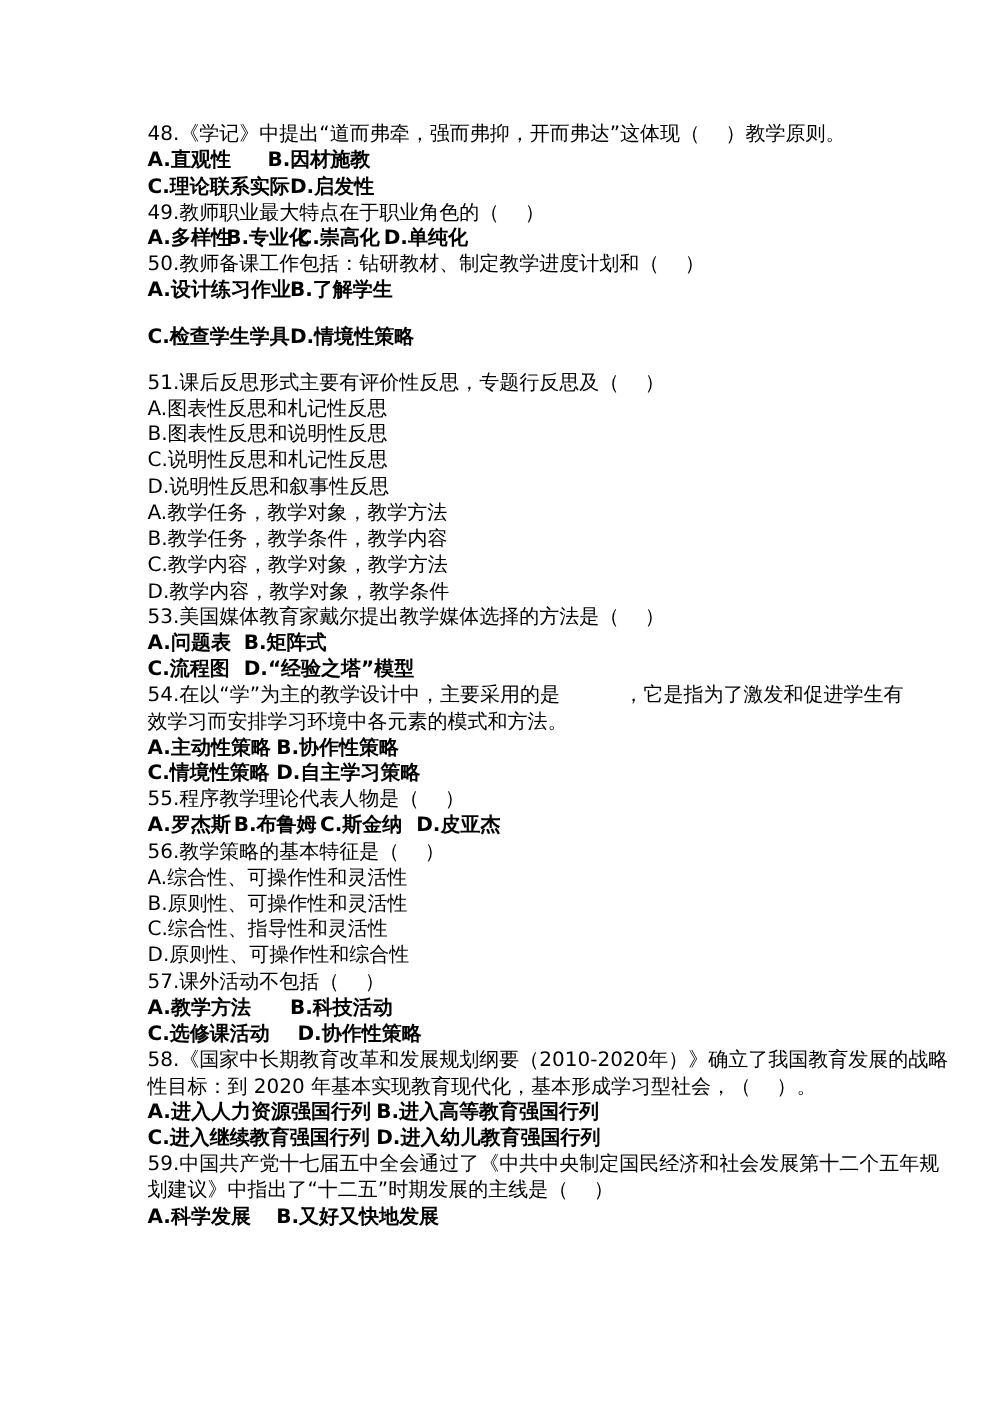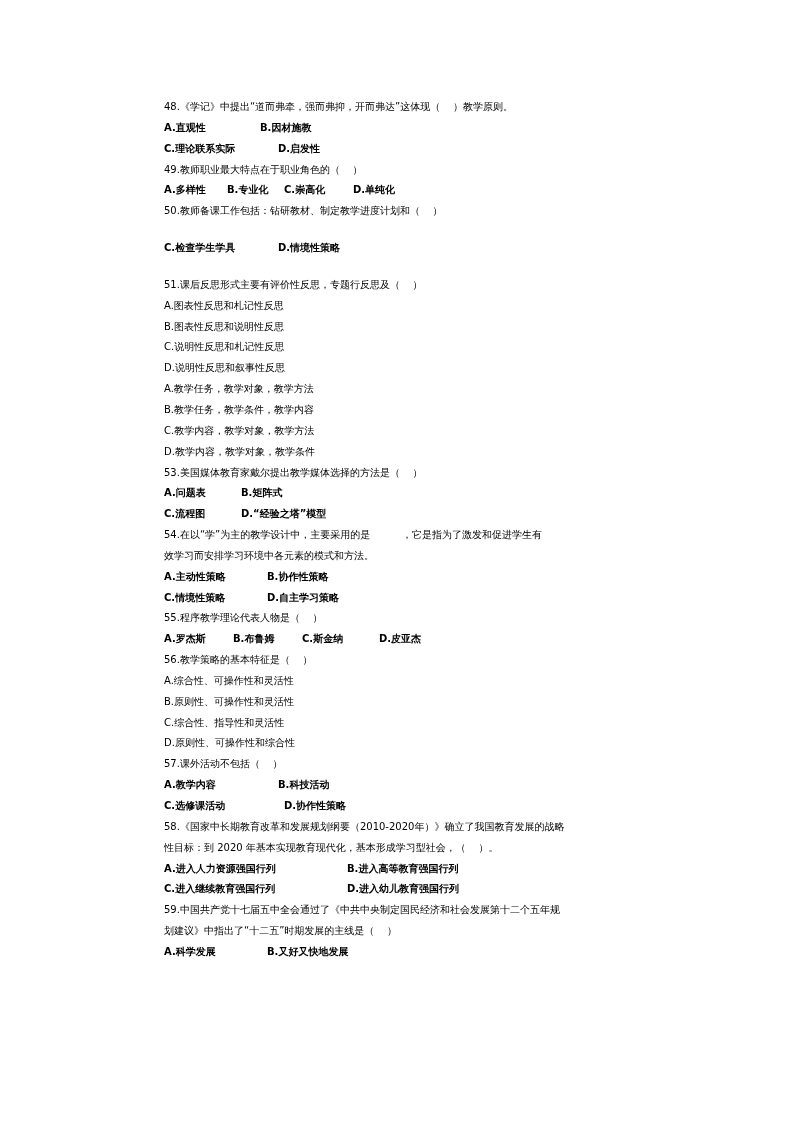--- a/index.html
+++ b/index.html
@@ -1,35 +1,36 @@
 <!DOCTYPE html>
 <html><head>
 <meta charset="utf-8">
 <style>
   html, body { margin: 0; padding: 0; background: #ffffff; }
   body { width: 794px; height: 1123px; position: relative; overflow: hidden;
          font-family: "DejaVu Sans", "Liberation Sans", sans-serif; color: #000; }
   .page { position: absolute; left: 118px; top: 97px; width: 560px; }
-  .line { font-size: 10px; line-height: 20.85px; height: 20.85px; white-space: pre; letter-spacing: 0px; margin-left: 46px; }
+  .line { font-size: 16px; line-height: 20.85px; height: 20.85px; white-space: pre; letter-spacing: 0px; }
   .gap { height: 16px; }
   .opt { display: inline-block; font-weight: bold; }
 </style>
 </head>
 <body>
 
 <div class="page">
 
   <div class="line">48.《学记》中提出“道而弗牵，强而弗抑，开而弗达”这体现（    ）教学原则。</div>
   <div class="line"><span class="opt" style="width:96px">A.直观性</span><span class="opt">B.因材施教</span></div>
   <div class="line"><span class="opt" style="width:114px">C.理论联系实际</span><span class="opt">D.启发性</span></div>
 
   <div class="line">49.教师职业最大特点在于职业角色的（    ）</div>
   <div class="line"><span class="opt" style="width:63px">A.多样性</span><span class="opt" style="width:57px">B.专业化</span><span class="opt" style="width:69px">C.崇高化</span><span class="opt">D.单纯化</span></div>
 
   <div class="line">50.教师备课工作包括：钻研教材、制定教学进度计划和（    ）</div>
+  <div class="line"><span class="opt" style="width:114px">A.设计练习作业</span><span class="opt">B.了解学生</span></div>
   <div class="gap"></div>
   <div class="line"><span class="opt" style="width:114px">C.检查学生学具</span><span class="opt">D.情境性策略</span></div>
   <div class="gap"></div>
 
   <div class="line">51.课后反思形式主要有评价性反思，专题行反思及（    ）</div>
   <div class="line">A.图表性反思和札记性反思</div>
   <div class="line">B.图表性反思和说明性反思</div>
   <div class="line">C.说明性反思和札记性反思</div>
   <div class="line">D.说明性反思和叙事性反思</div>
 
@@ -50,21 +51,21 @@
   <div class="line">55.程序教学理论代表人物是（    ）</div>
   <div class="line"><span class="opt" style="width:69px">A.罗杰斯</span><span class="opt" style="width:69px">B.布鲁姆</span><span class="opt" style="width:77px">C.斯金纳</span><span class="opt">D.皮亚杰</span></div>
 
   <div class="line">56.教学策略的基本特征是（    ）</div>
   <div class="line">A.综合性、可操作性和灵活性</div>
   <div class="line">B.原则性、可操作性和灵活性</div>
   <div class="line">C.综合性、指导性和灵活性</div>
   <div class="line">D.原则性、可操作性和综合性</div>
 
   <div class="line">57.课外活动不包括（    ）</div>
-  <div class="line"><span class="opt" style="width:114px">A.教学内容</span><span class="opt">B.科技活动</span></div>
+  <div class="line"><span class="opt" style="width:114px">A.教学方法</span><span class="opt">B.科技活动</span></div>
   <div class="line"><span class="opt" style="width:120px">C.选修课活动</span><span class="opt">D.协作性策略</span></div>
 
   <div class="line">58.《国家中长期教育改革和发展规划纲要（2010-2020年）》确立了我国教育发展的战略</div>
   <div class="line">性目标：到 2020 年基本实现教育现代化，基本形成学习型社会，（    ）。</div>
   <div class="line"><span class="opt" style="width:183px">A.进入人力资源强国行列</span><span class="opt">B.进入高等教育强国行列</span></div>
   <div class="line"><span class="opt" style="width:183px">C.进入继续教育强国行列</span><span class="opt">D.进入幼儿教育强国行列</span></div>
 
   <div class="line">59.中国共产党十七届五中全会通过了《中共中央制定国民经济和社会发展第十二个五年规</div>
   <div class="line">划建议》中指出了“十二五”时期发展的主线是（    ）</div>
   <div class="line"><span class="opt" style="width:103px">A.科学发展</span><span class="opt">B.又好又快地发展</span></div>

